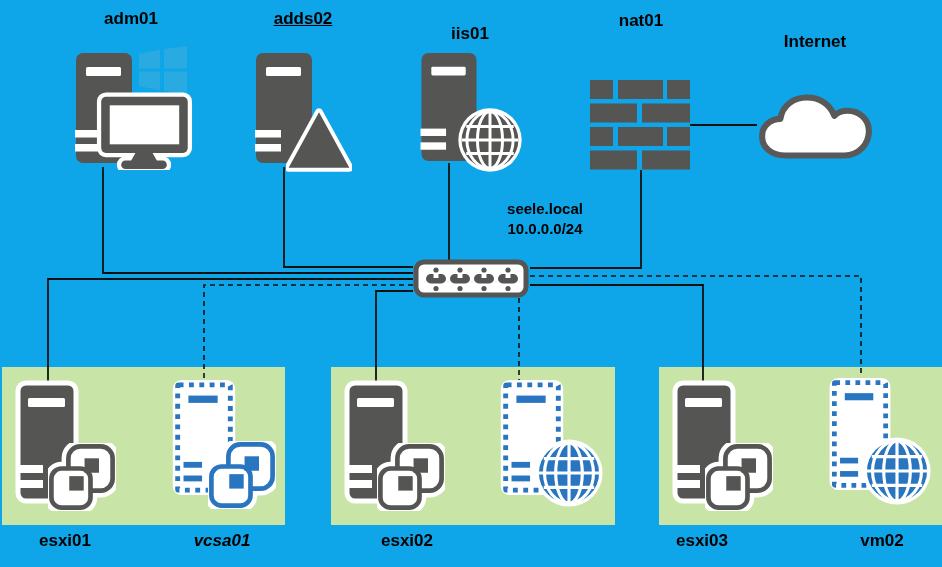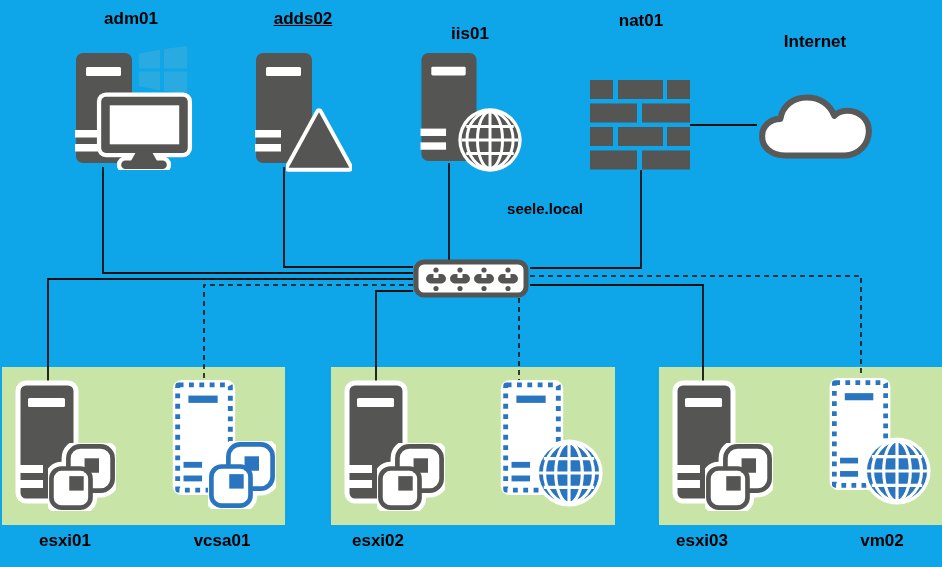--- a/index.html
+++ b/index.html
@@ -122,20 +122,21 @@
         <rect x="52" y="70.5" width="48" height="19"></rect>
     </g>
   </svg>
 
   <svg class="abs" style="left:757px;top:90px;" width="118" height="74" viewBox="0 0 116 72">
     <path d="M 28,64 C 14,64 5,56 5,45 C 5,35 13,28 23,28 C 25,15 36,7 49,7 C 62,7 72,14 76,25 C 79,22 84,20 89,20 C 100,20 110,28 110,40 C 110,53 100,64 86,64 Z" fill="#ffffff" stroke="#595959" stroke-width="6" stroke-linejoin="round"></path>
   </svg>
 
   <div class="net-label" style="left:465px;top:199px;">
     <div>seele.local</div>
+    <div>10.0.0.0/24</div>
   </div>
   <svg class="abs" style="left:413px;top:259px;" width="116" height="39" viewBox="0 0 116 39">
     <rect x="3" y="3" width="110" height="33" rx="8" fill="#ffffff" stroke="#555554" stroke-width="5"></rect>
     <g fill="#555554">
       <circle cx="23" cy="11" r="2.6"></circle>
         <rect x="13" y="15" width="20" height="9.5" rx="4.7"></rect>
         <circle cx="23" cy="29.5" r="2.6"></circle>
       <circle cx="47" cy="11" r="2.6"></circle>
         <rect x="37" y="15" width="20" height="9.5" rx="4.7"></rect>
         <circle cx="47" cy="29.5" r="2.6"></circle>
@@ -257,18 +258,18 @@
       <line x1="50" y1="7" x2="50" y2="93"></line>
       <ellipse cx="50" cy="50" rx="19" ry="43"></ellipse>
       <ellipse cx="50" cy="50" rx="35" ry="43"></ellipse>
       <line x1="7" y1="50" x2="93" y2="50"></line>
       <line x1="14" y1="29.5" x2="86" y2="29.5"></line>
       <line x1="14" y1="70.5" x2="86" y2="70.5"></line>
     </g>
   </svg>
 
   <div class="node-label" style="left:-5px;top:531px;">esxi01</div>
-  <div class="node-label" style="left:152px;top:531px;">vcsa01</div>
-  <div class="node-label" style="left:308px;top:531px;">esxi02</div>
+  <div class="node-label" style="left:152px;top:531px;font-style:italic;">vcsa01</div>
+  <div class="node-label" style="left:337px;top:531px;">esxi02</div>
   <div class="node-label" style="left:632px;top:531px;">esxi03</div>
   <div class="node-label" style="left:812px;top:531px;">vm02</div>
 
 </div>
 
 </body></html>

